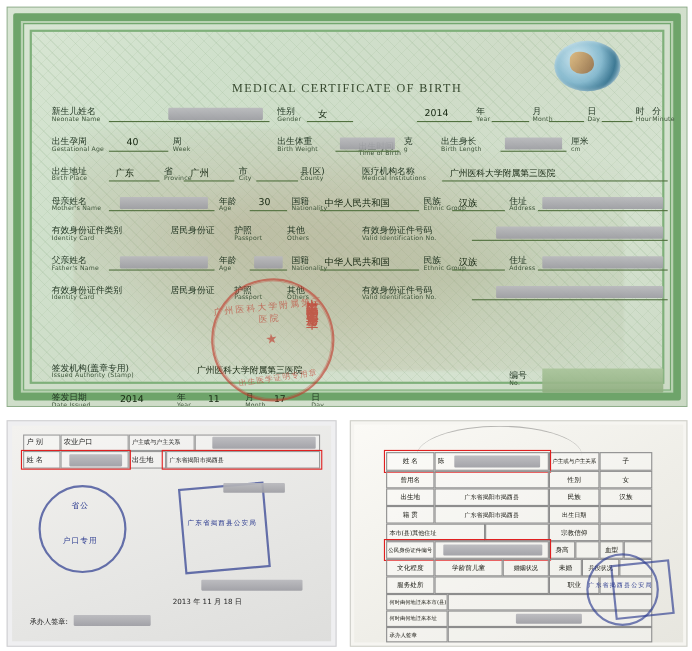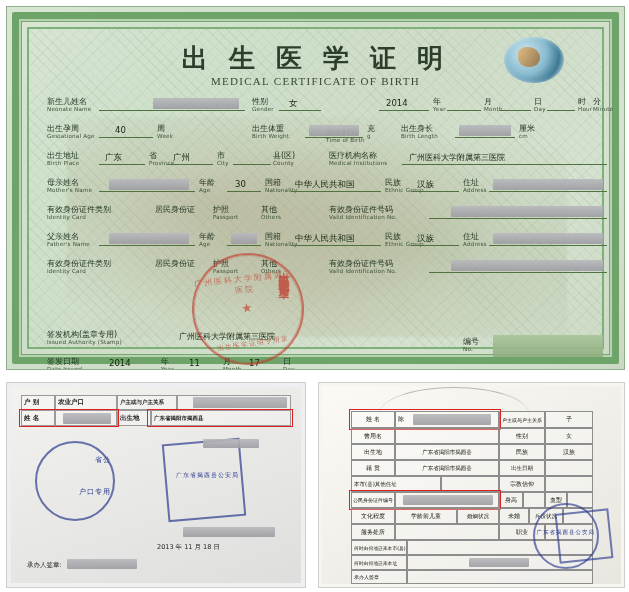--- a/index.html
+++ b/index.html
@@ -56,25 +56,25 @@
   .stamp-txt{position:absolute;left:0;right:0;top:18px;text-align:center;color:#c0392b;
         font-size:8px;letter-spacing:2px;transform:rotate(2deg);}
   .stamp-txt2{position:absolute;left:0;right:0;bottom:14px;text-align:center;color:#c0392b;font-size:7px;letter-spacing:1px;}
   .vstamp{position:absolute;left:268px;top:256px;color:#c0392b;opacity:.75;font-size:11px;
         writing-mode:vertical-rl;letter-spacing:2px;font-weight:bold;}
 
   
   .hh{position:absolute;left:6px;top:382px;width:298px;height:204px;background:#efeff1;border:1px solid #cfcfd2;overflow:hidden;}
   .hh .paper{position:absolute;inset:4px;background:linear-gradient(160deg,#f3f2ef,#e6e6e4 60%,#dededc);}
   .cell{position:absolute;border:1px solid #9a9a9a;font-size:6.5px;color:#1b1b1b;
-        display:flex;align-items:center;padding-left:2px;box-sizing:border-box;background:rgba(255,255,255,.25);font-weight:bold;}
+        display:flex;align-items:center;padding-left:2px;box-sizing:border-box;background:rgba(255,255,255,.25);}
   .redbox{position:absolute;border:1.6px solid #e02020;box-sizing:border-box;}
   .seal{position:absolute;border:2px solid #2b3a8f;border-radius:50%;opacity:.7;}
   .seal-sq{position:absolute;border:2px solid #2b3a8f;opacity:.7;}
-  .seal-txt{position:absolute;left:0;right:0;text-align:right;color:#2b3a8f;font-size:7px;letter-spacing:1px;}
+  .seal-txt{position:absolute;left:0;right:0;text-align:center;color:#2b3a8f;font-size:7px;letter-spacing:1px;}
   .hh-foot{position:absolute;font-size:6.5px;color:#222;}
 
   
   .rc{position:absolute;left:318px;top:382px;width:305px;height:204px;background:#f6f5f1;border:1px solid #cfcfc9;overflow:hidden;}
   .rc .paper{position:absolute;inset:3px;background:linear-gradient(150deg,#fbfaf6,#efeee8 55%,#e7e6df);}
   .rc-title{position:absolute;left:0;right:0;top:10px;text-align:center;
         font-family:"DejaVu Serif","Liberation Serif",serif;font-size:11px;letter-spacing:2px;color:#1a1a1a;}
   .rc-arc{position:absolute;left:60px;top:4px;width:150px;height:26px;border-top:1px solid rgba(60,60,60,.35);border-radius:50%/100% 100% 0 0;}
   .rcell{position:absolute;border:1px solid #8d8d8d;box-sizing:border-box;font-size:6px;color:#16160f;
         display:flex;align-items:center;justify-content:center;background:rgba(255,255,255,.3);}
@@ -86,21 +86,20 @@
 <body>
 
 <div class="page">
 
   <div class="cert">
     <div class="outer-frame"></div>
     <div class="inner-frame"></div>
     <div class="guilloche"></div>
     <div class="texture"></div>
 
-    <div class="title-cn">出 生 医 学 证 明</div>
     <div class="title-en">MEDICAL CERTIFICATE OF BIRTH</div>
     <div class="hologram"></div>
 
     <div class="rows">
 
       <div class="row">
         <div class="lbl" style="left:0;top:2px;">
           <b>新生儿姓名</b>
           <i>Neonate Name</i>
         </div>

